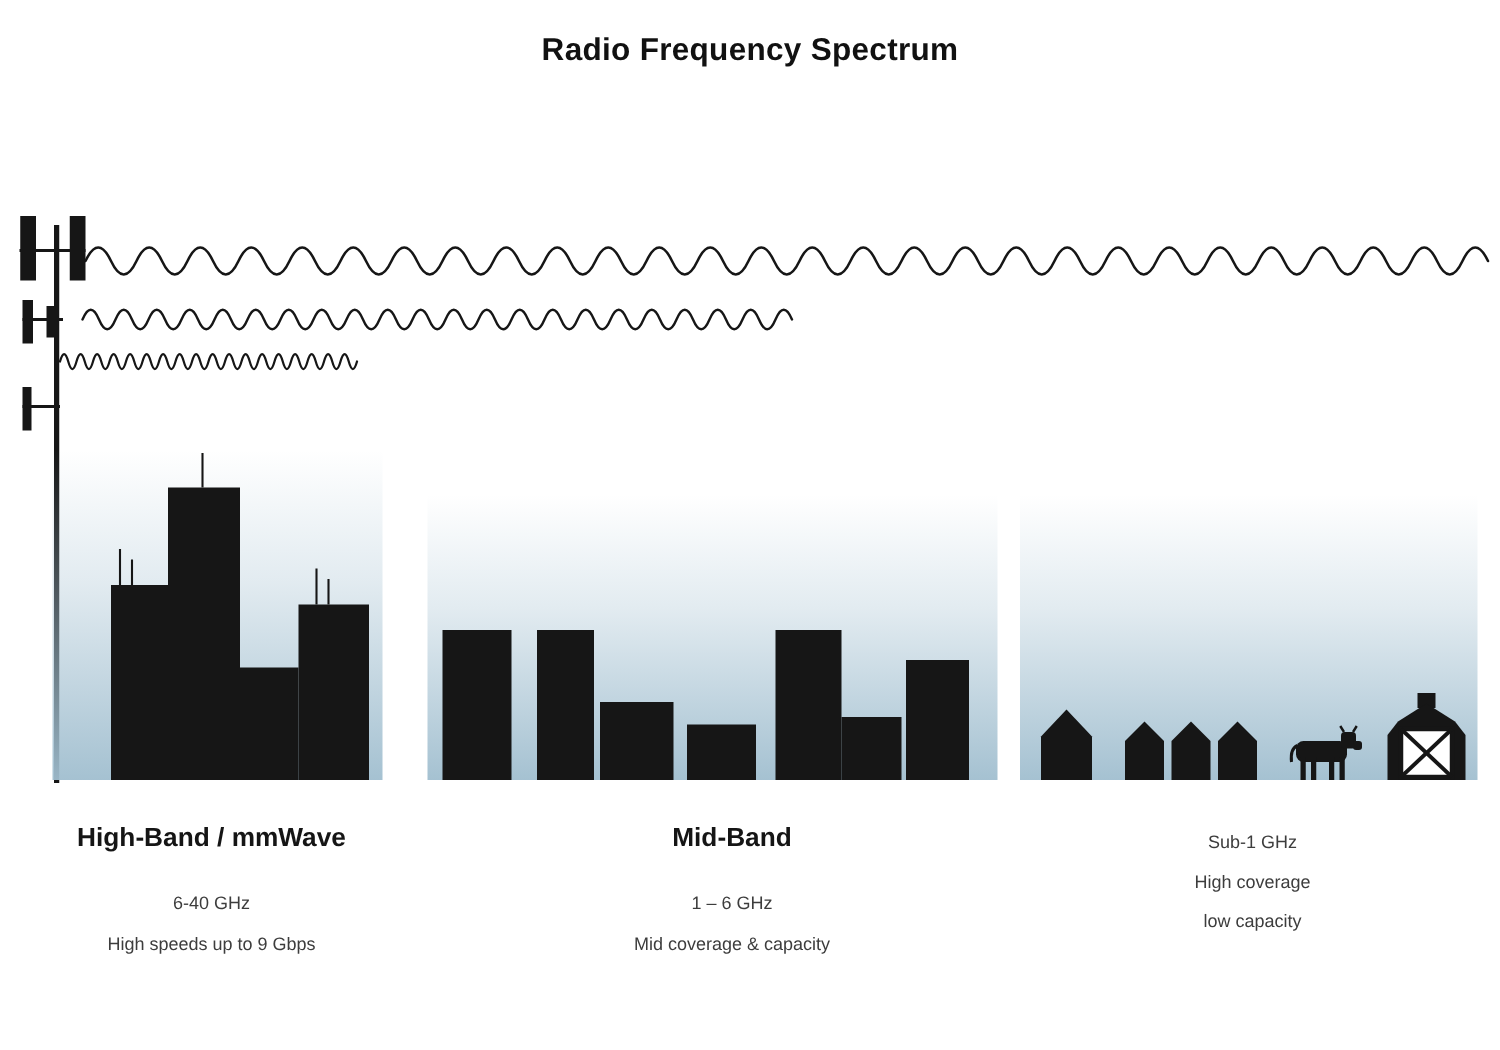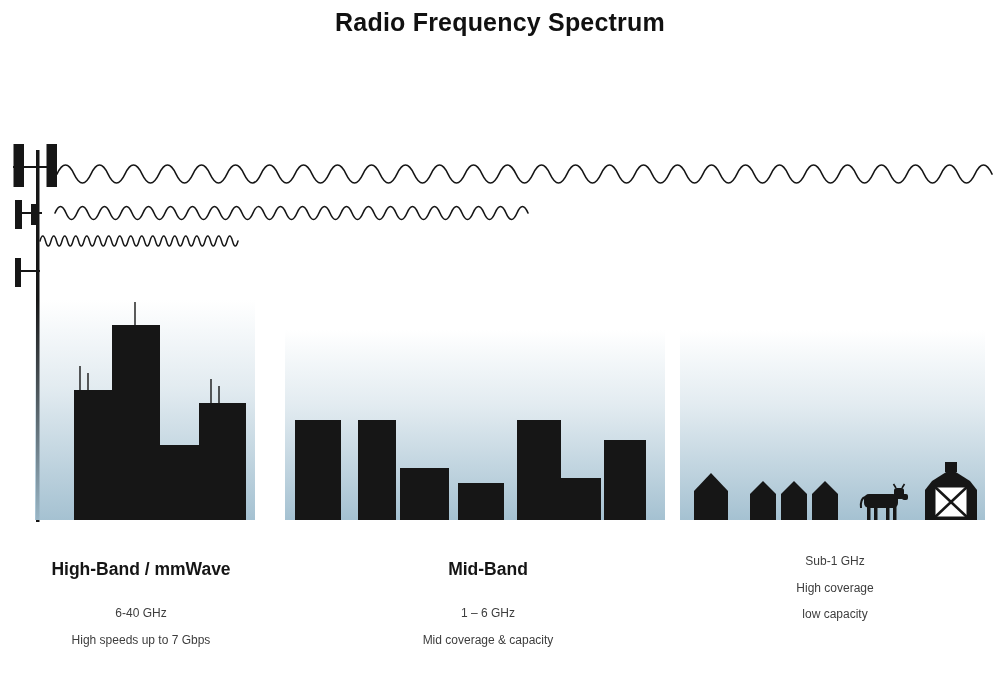--- a/index.html
+++ b/index.html
@@ -1,34 +1,34 @@
 <!DOCTYPE html>
 <html><head>
 <meta charset="utf-8">
 <style>
   html,body{margin:0;padding:0;background:#ffffff;}
   .canvas{
     position:relative;width:1000px;height:700px;overflow:hidden;
     background:#ffffff;font-family:"Liberation Sans",sans-serif;
   }
   .title{
-    position:absolute;top:0;left:0;width:1000px;margin:0;padding-top:8px;
-    text-align:center;font-size:25px;font-weight:700;color:#111;
+    position:absolute;top:0;left:0;width:1000px;margin:0;padding-top:22px;
+    text-align:center;font-size:21px;font-weight:700;color:#111;
     letter-spacing:.2px;
   }
   .overlay{position:absolute;left:0;top:0;pointer-events:none;}
   .panel{position:absolute;}
   .panel-grad{
     position:absolute;inset:0;
     background:linear-gradient(to bottom, rgba(172,198,213,0) 0%, rgba(172,198,213,.35) 40%, rgba(160,190,207,.95) 100%);
   }
   .panel svg{position:absolute;left:0;top:0;}
   .caption{position:absolute;text-align:center;color:#3d3d3d;}
   .caption .band-label{
-    font-size:17.5px;font-weight:700;color:#151515;margin:11px 0 20px 0;text-align:center;
+    font-size:17.5px;font-weight:700;color:#151515;margin:0 0 20px 0;text-align:center;
   }
   .caption .freq,.caption .desc-line{
     font-size:12px;line-height:26.5px;font-weight:400;margin:0;
   }
 </style>
 </head>
 <body>
 
 <div class="canvas">
 
@@ -111,21 +111,21 @@
         <rect x="254" y="156" width="34" height="32" fill="#ffffff" stroke="#161616" stroke-width="3"></rect>
         <line x1="254" y1="156" x2="288" y2="188" stroke="#161616" stroke-width="2.6"></line>
         <line x1="288" y1="156" x2="254" y2="188" stroke="#161616" stroke-width="2.6"></line>
       </g>
     </svg>
   </div>
 
   <div class="caption" style="left:20px;top:548px;width:242px;">
     <p class="band-label">High-Band / mmWave</p>
     <p class="freq">6-40 GHz</p>
-    <p class="desc-line">High speeds up to 7 Gbps</p>
+    <p class="desc-line">High speeds up to 9 Gbps</p>
   </div>
 
   <div class="caption" style="left:343px;top:548px;width:290px;">
     <p class="band-label">Mid-Band</p>
     <p class="freq">1 – 6 GHz</p>
     <p class="desc-line">Mid coverage &amp; capacity</p>
   </div>
 
   <div class="caption" style="left:685px;top:548px;width:300px;">
     <p class="freq">Sub-1 GHz</p>

